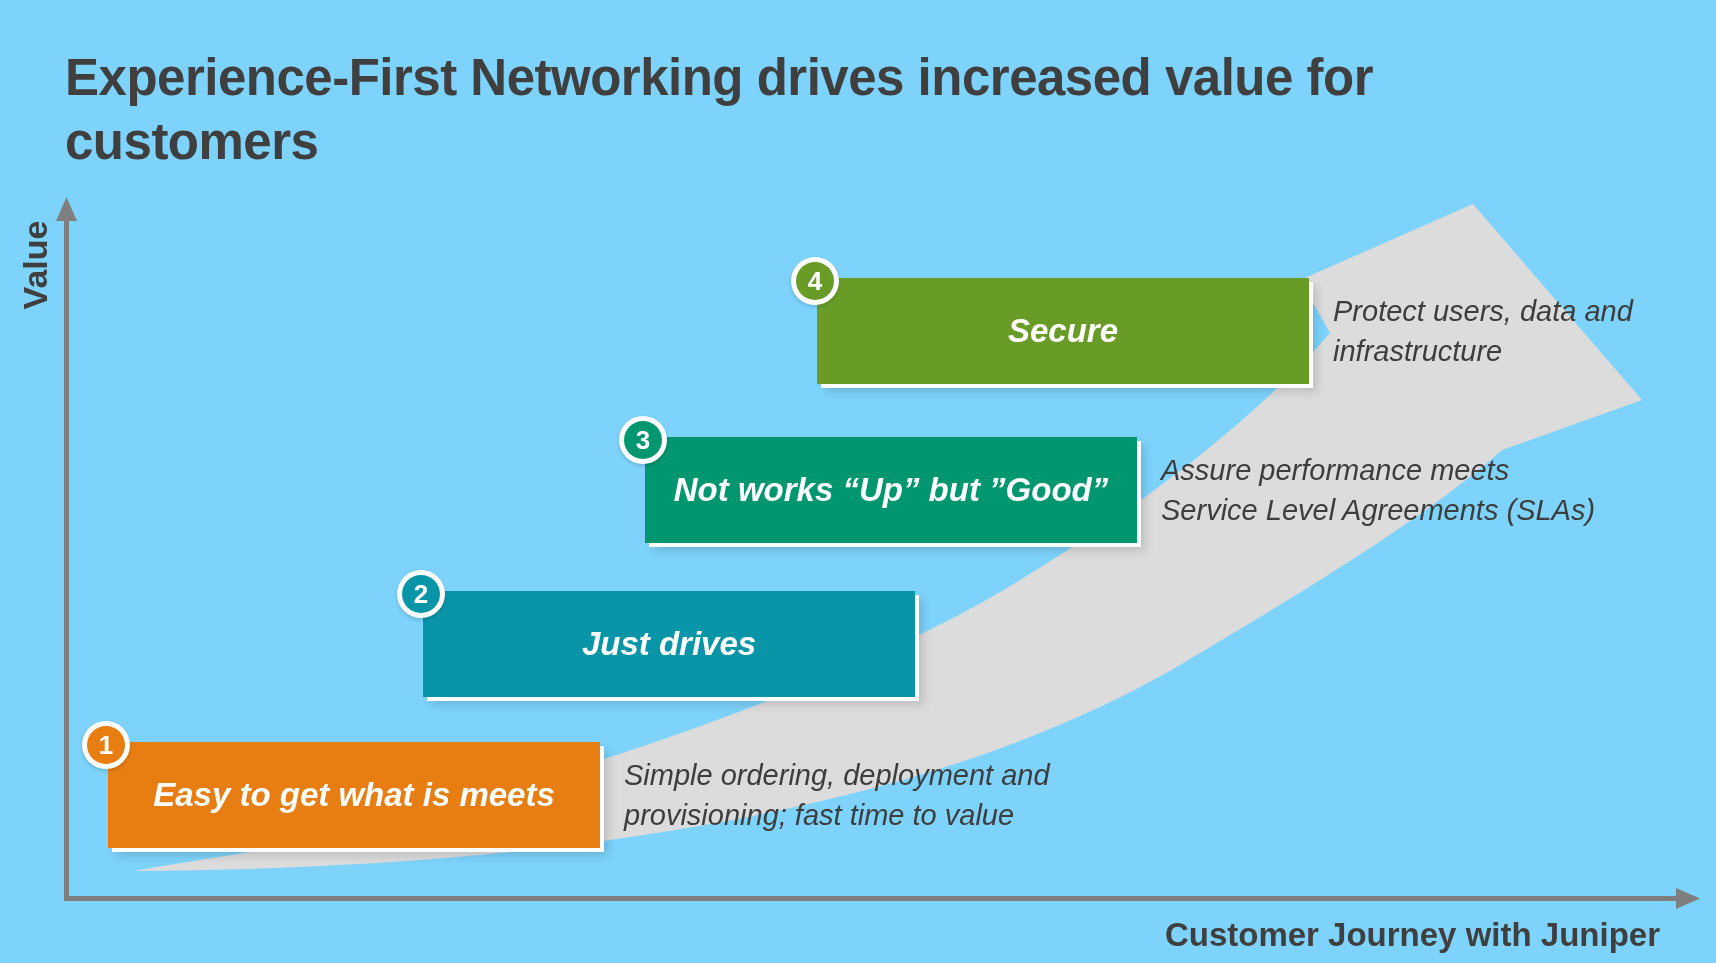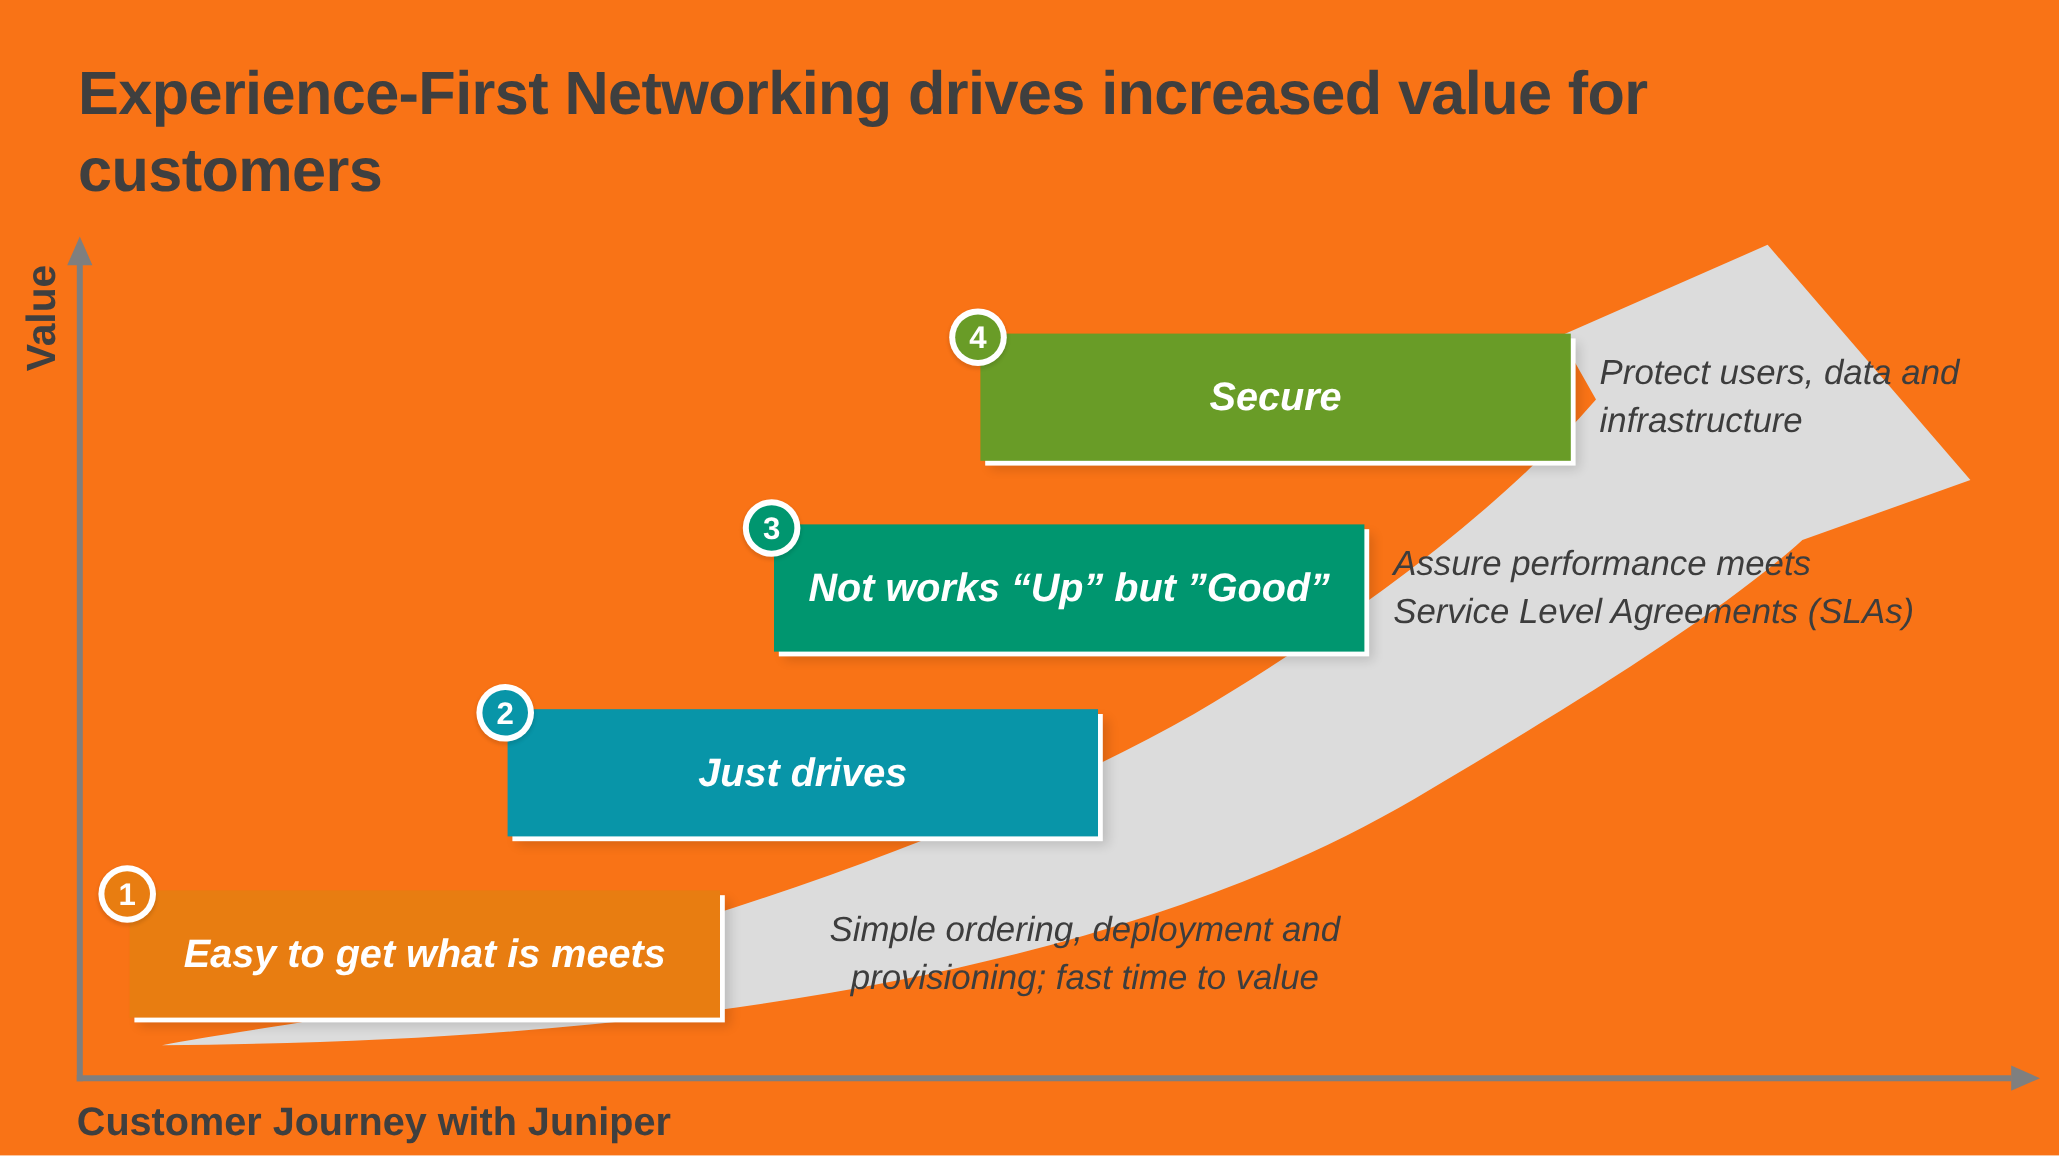--- a/index.html
+++ b/index.html
@@ -6,21 +6,21 @@
     margin: 0;
     padding: 0;
     background: #ffffff;
     font-family: "Liberation Sans", "DejaVu Sans", sans-serif;
   }
   #canvas {
     position: relative;
     width: 1716px;
     height: 963px;
     overflow: hidden;
-    background: #f97316;
+    background: #7dd3fc;
   }
   .title {
     position: absolute;
     left: 65px;
     top: 12px;
     width: 1540px;
     font-size: 51px;
     line-height: 64px;
     font-weight: 700;
     letter-spacing: -0.5px;
@@ -42,20 +42,21 @@
     font-size: 34px;
     font-weight: 700;
     z-index: 3;
     white-space: nowrap;
   }
   .xaxis-label {
     position: absolute;
     left: 64px;
     top: 916px;
     width: 1596px;
+    text-align: right;
     font-size: 33px;
     font-weight: 700;
     z-index: 3;
   }
   .step {
     position: absolute;
     z-index: 2;
   }
   .bar {
     position: relative;
@@ -132,21 +133,21 @@
 
   <div class="value-label" style="color: rgb(63, 63, 63);">Value</div>
 
   <div class="xaxis-label" style="color: rgb(63, 63, 63);">Customer Journey with Juniper</div>
 
   <div class="step step1">
     <div class="bar" style="background-color: rgb(232, 125, 17);">
       <span class="bar-label">Easy to get what is meets</span>
     </div>
     <div class="badge" style="background-color: rgb(232, 125, 17);">1</div>
-    <div class="desc" style="color: rgb(61, 61, 61); text-align: center;">Simple ordering, deployment and
+    <div class="desc" style="color: rgb(61, 61, 61);">Simple ordering, deployment and
 provisioning; fast time to value</div>
   </div>
 
   <div class="step step2">
     <div class="bar" style="background-color: rgb(8, 149, 168);">
       <span class="bar-label">Just drives</span>
     </div>
     <div class="badge" style="background-color: rgb(8, 149, 168);">2</div>
   </div>
 

